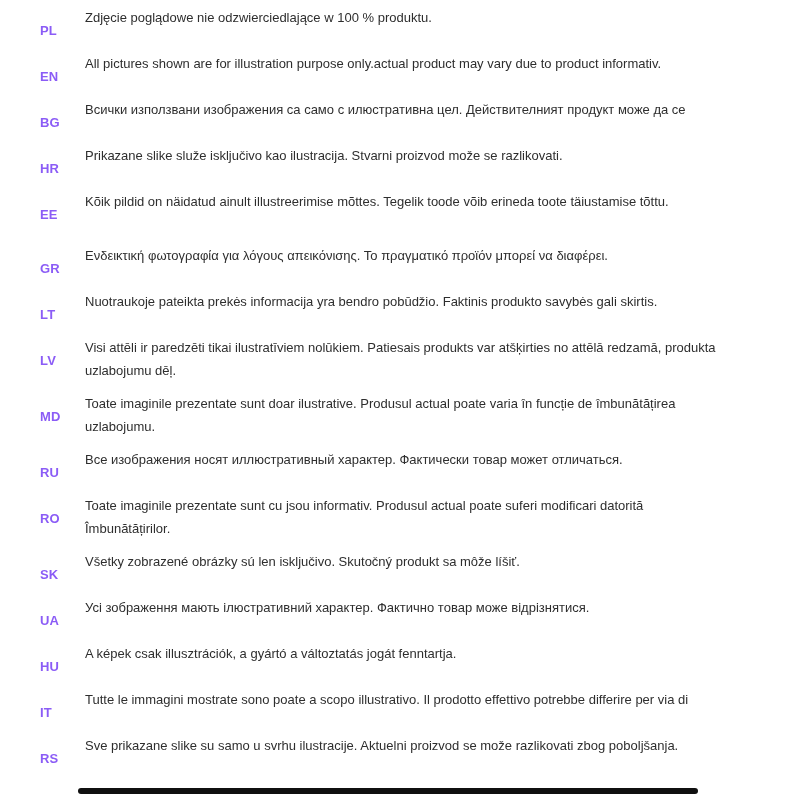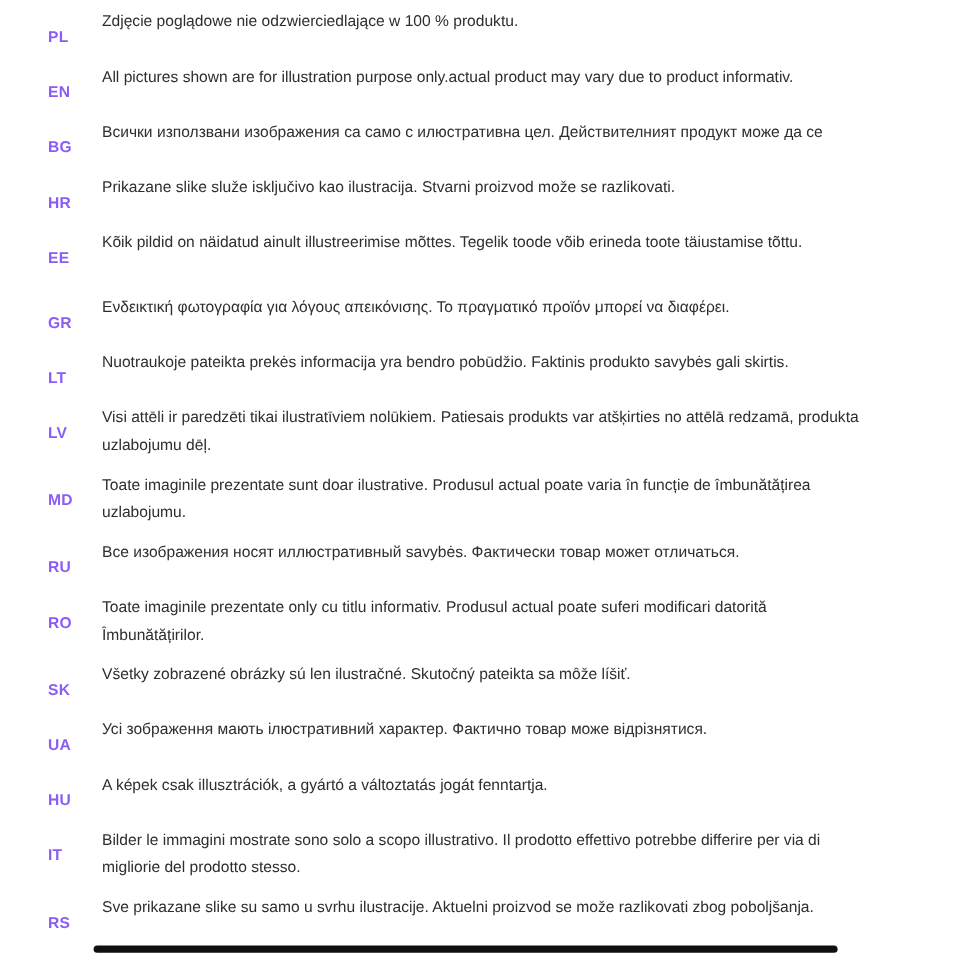--- a/index.html
+++ b/index.html
@@ -123,36 +123,36 @@
     <div class="text">
       <div class="line">Toate imaginile prezentate sunt doar ilustrative. Produsul actual poate varia în funcție de îmbunătățirea</div>
       <div class="line">uzlabojumu.</div>
     </div>
   </div>
 
 
   <div class="row">
     <div class="code">RU</div>
     <div class="text">
-      <div class="line">Все изображения носят иллюстративный savybės. Фактически товар может отличаться.</div>
+      <div class="line">Все изображения носят иллюстративный характер. Фактически товар может отличаться.</div>
     </div>
   </div>
 
   <div class="row">
     <div class="code">RO</div>
     <div class="text">
-      <div class="line">Toate imaginile prezentate only cu titlu informativ. Produsul actual poate suferi modificari datorită</div>
+      <div class="line">Toate imaginile prezentate sunt cu jsou informativ. Produsul actual poate suferi modificari datorită</div>
       <div class="line">Îmbunătățirilor.</div>
     </div>
   </div>
 
   <div class="row">
     <div class="code">SK</div>
     <div class="text">
-      <div class="line">Všetky zobrazené obrázky sú len ilustračné. Skutočný pateikta sa môže líšiť.</div>
+      <div class="line">Všetky zobrazené obrázky sú len isključivo. Skutočný produkt sa môže líšiť.</div>
     </div>
   </div>
 
 
   <div class="row">
     <div class="code">UA</div>
     <div class="text">
       <div class="line">Усі зображення мають ілюстративний характер. Фактично товар може відрізнятися.</div>
     </div>
   </div>
@@ -160,22 +160,21 @@
   <div class="row">
     <div class="code">HU</div>
     <div class="text">
       <div class="line">A képek csak illusztrációk, a gyártó a változtatás jogát fenntartja.</div>
     </div>
   </div>
 
   <div class="row">
     <div class="code">IT</div>
     <div class="text">
-      <div class="line">Bilder le immagini mostrate sono solo a scopo illustrativo. Il prodotto effettivo potrebbe differire per via di</div>
-      <div class="line">migliorie del prodotto stesso.</div>
+      <div class="line">Tutte le immagini mostrate sono poate a scopo illustrativo. Il prodotto effettivo potrebbe differire per via di</div>
     </div>
   </div>
 
   <div class="row">
     <div class="code">RS</div>
     <div class="text">
       <div class="line">Sve prikazane slike su samo u svrhu ilustracije. Aktuelni proizvod se može razlikovati zbog poboljšanja.</div>
     </div>
   </div>
 

